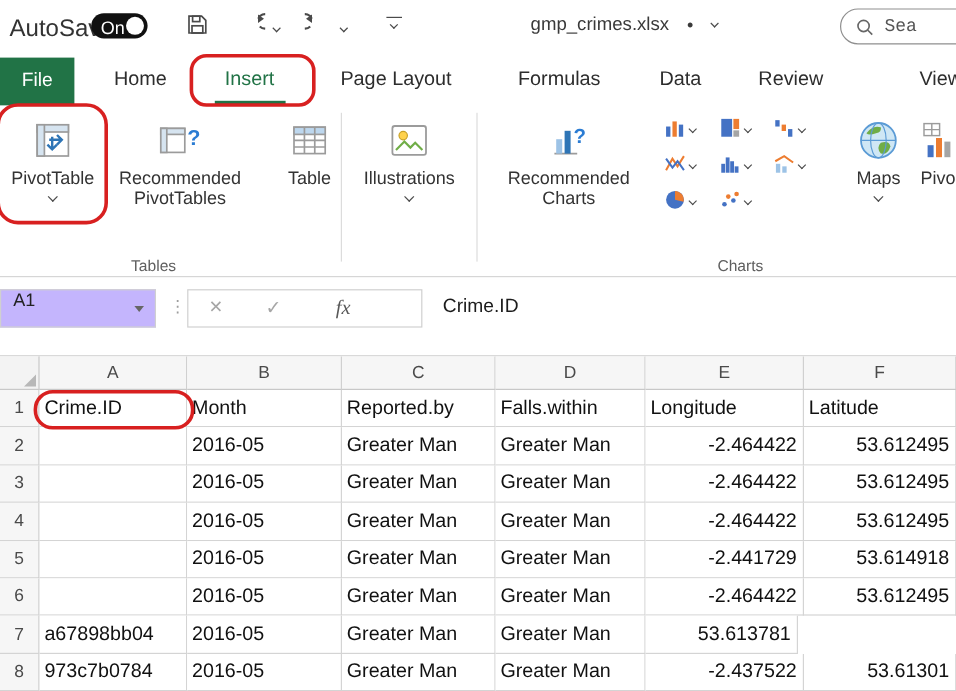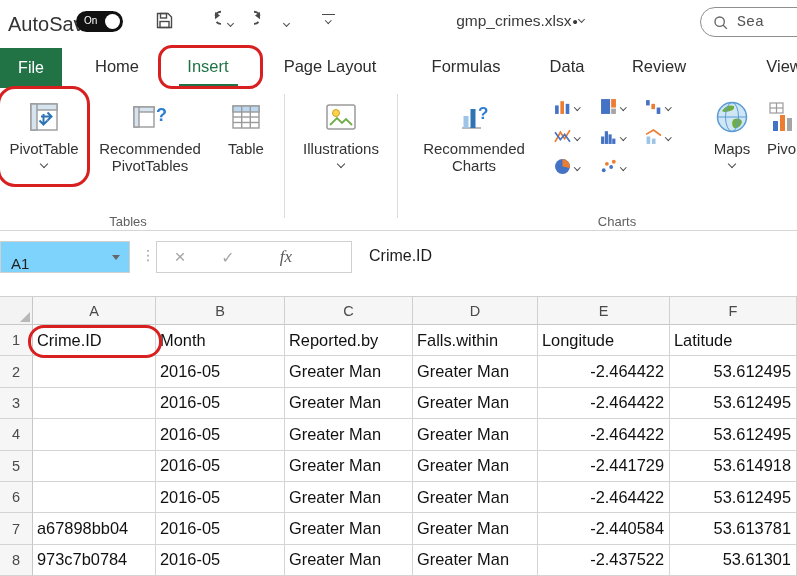--- a/index.html
+++ b/index.html
@@ -5,31 +5,31 @@
   * { margin:0; padding:0; box-sizing:border-box; }
   html,body { width:797px; height:576px; }
   body { position:relative; overflow:hidden; background:#fff; color:#222;
          font-family:"Liberation Sans", sans-serif; }
 
   
   .titlebar { position:absolute; left:0; top:0; width:797px; height:44px; background:#fff; }
   .autosave-label { position:absolute; left:8px; top:13px; font-size:20px; color:#333; }
   .toggle { position:absolute; left:76px; top:11px; width:47px; height:21px; background:#111;
             border-radius:11px; cursor:pointer; }
-  .toggle-text { position:absolute; left:8px; top:4px; color:#fff; font-size:10px; }
+  .toggle-text { position:absolute; left:8px; top:4px; color:#fff; font-size:15px; }
   .knob { position:absolute; right:3px; top:3px; width:15px; height:15px; background:#fff; border-radius:50%; }
   .tb-icon { position:absolute; }
   .chev { display:inline-block; width:6px; height:6px; border-right:1.6px solid #4a4a4a;
           border-bottom:1.6px solid #4a4a4a; transform:rotate(45deg); }
   .chev.s { width:5px; height:5px; }
   .chev.xs { width:4.5px; height:4.5px; border-width:1.3px; }
   .qat { position:absolute; left:322px; top:14px; display:flex; flex-direction:column; align-items:center; }
   .qat-line { width:13px; border-top:1.8px solid #4a4a4a; margin-bottom:3px; }
   .filewrap { position:absolute; left:420px; top:12px; width:200px; display:flex;
-              justify-content:center; align-items:center; gap:1px; }
+              justify-content:center; align-items:center; gap:15px; }
   .filename { font-size:15.5px; color:#3a3a3a; }
   .saved-dot { color:#3a3a3a; font-size:15px; }
   .searchbox { position:absolute; left:700px; top:7px; width:120px; height:30px;
                border:1px solid #8f8f8f; border-radius:16px; background:#fff;
                display:flex; align-items:center; gap:8px; padding-left:11px; }
   .search-text { font-size:15px; color:#555;font-family:Liberation Mono, monospace; }
 
   
   .tabsrow { position:absolute; left:0; top:44px; width:797px; height:44px; background:#fff; }
   .file-tab { position:absolute; left:0; top:4px; width:62px; height:40px; background:#217346;
@@ -47,21 +47,21 @@
   .bigbtn .lbl { font-size:15px; line-height:17px; color:#333; white-space:nowrap; }
   .bigbtn .chev { margin-top:4px; }
   .grouplbl { position:absolute; top:126px; transform:translateX(-50%); font-size:13px; color:#5f5f5f; }
   .vsep { position:absolute; top:6px; height:124px; width:1px; background:#dcdcdc; }
   .minibtn { position:absolute; display:flex; align-items:center; gap:4px; cursor:pointer; }
   .minibtn .chev { margin-top:1px; }
 
   
   .fbar { position:absolute; left:0; top:238px; width:797px; height:40px; background:#fff; }
   .namebox { position:absolute; left:0; top:3px; width:130px; height:32px; border:1px solid #d0d0d0;
-             background:#7dd3fc; display:flex; align-items:flex-end; }
+             background:#c4b5fd; display:flex; align-items:flex-start; }
   .nb-text { flex:1; padding-left:10px; font-size:15px; color:#222; }
   .nb-drop { width:26px; height:100%; display:flex; align-items:center; justify-content:center; cursor:pointer; }
   .tri { width:0; height:0; border-left:4.5px solid transparent; border-right:4.5px solid transparent;
          border-top:5.5px solid #666; }
   .dots { position:absolute; left:141px; top:9px; color:#9d9d9d; font-size:14px; }
   .fxbox { position:absolute; left:156px; top:3px; width:196px; height:32px; border:1px solid #d0d0d0;
            display:flex; align-items:center; }
   .fxbtn { display:flex; align-items:center; justify-content:center; cursor:pointer; }
   .fxbtn.cancel { width:46px; font-size:19px; color:#a6a6a6; }
   .fxbtn.check { width:50px; font-size:16px; color:#a6a6a6; }
@@ -183,21 +183,21 @@
           <rect x="3" y="7" width="20" height="20" fill="#fff" stroke="#9b9b9b" stroke-width="1.4"></rect>
           <rect x="3" y="7" width="20" height="5" fill="#d6e4f0" stroke="#9b9b9b" stroke-width="1.4"></rect>
           <rect x="3" y="7" width="5" height="20" fill="#d6e4f0" stroke="#9b9b9b" stroke-width="1.4"></rect>
           <text x="25" y="21" font-size="18" font-weight="bold" fill="#2b7cd3">?</text>
         </svg>
       </span>
       <span class="lbl">Recommended</span>
       <span class="lbl">PivotTables</span>
     </div>
 
-    <div class="bigbtn" style="left:212px; width:68px;justify-content:flex-end;">
+    <div class="bigbtn" style="left:224px; width:68px;justify-content:flex-end;">
       <span class="icon">
         <svg width="34" height="34" viewBox="0 0 34 34">
           <rect x="4" y="6" width="26" height="22" fill="#fff" stroke="#9b9b9b" stroke-width="1.4"></rect>
           <rect x="4" y="6" width="26" height="6" fill="#bdd7ee" stroke="#9b9b9b" stroke-width="1.4"></rect>
           <line x1="12.7" y1="6" x2="12.7" y2="28" stroke="#9b9b9b" stroke-width="1.4"></line>
           <line x1="21.3" y1="6" x2="21.3" y2="28" stroke="#9b9b9b" stroke-width="1.4"></line>
           <line x1="4" y1="17" x2="30" y2="17" stroke="#9b9b9b" stroke-width="1.4"></line>
           <line x1="4" y1="22.5" x2="30" y2="22.5" stroke="#9b9b9b" stroke-width="1.4"></line>
         </svg>
       </span>
@@ -410,21 +410,20 @@
           <div class="cell col3">Greater Man</div>
           <div class="cell col4 num">-2.464422</div>
           <div class="cell col5 num">53.612495</div>
         </div>
         <div class="grid-row">
           <div class="row-num">7</div>
           <div class="cell col0">a67898bb04</div>
           <div class="cell col1">2016-05</div>
           <div class="cell col2">Greater Man</div>
           <div class="cell col3">Greater Man</div>
-          <div class="cell col4 num">-2.440584</div>
           <div class="cell col5 num">53.613781</div>
         </div>
         <div class="grid-row">
           <div class="row-num">8</div>
           <div class="cell col0">973c7b0784</div>
           <div class="cell col1">2016-05</div>
           <div class="cell col2">Greater Man</div>
           <div class="cell col3">Greater Man</div>
           <div class="cell col4 num">-2.437522</div>
           <div class="cell col5 num">53.61301</div>

